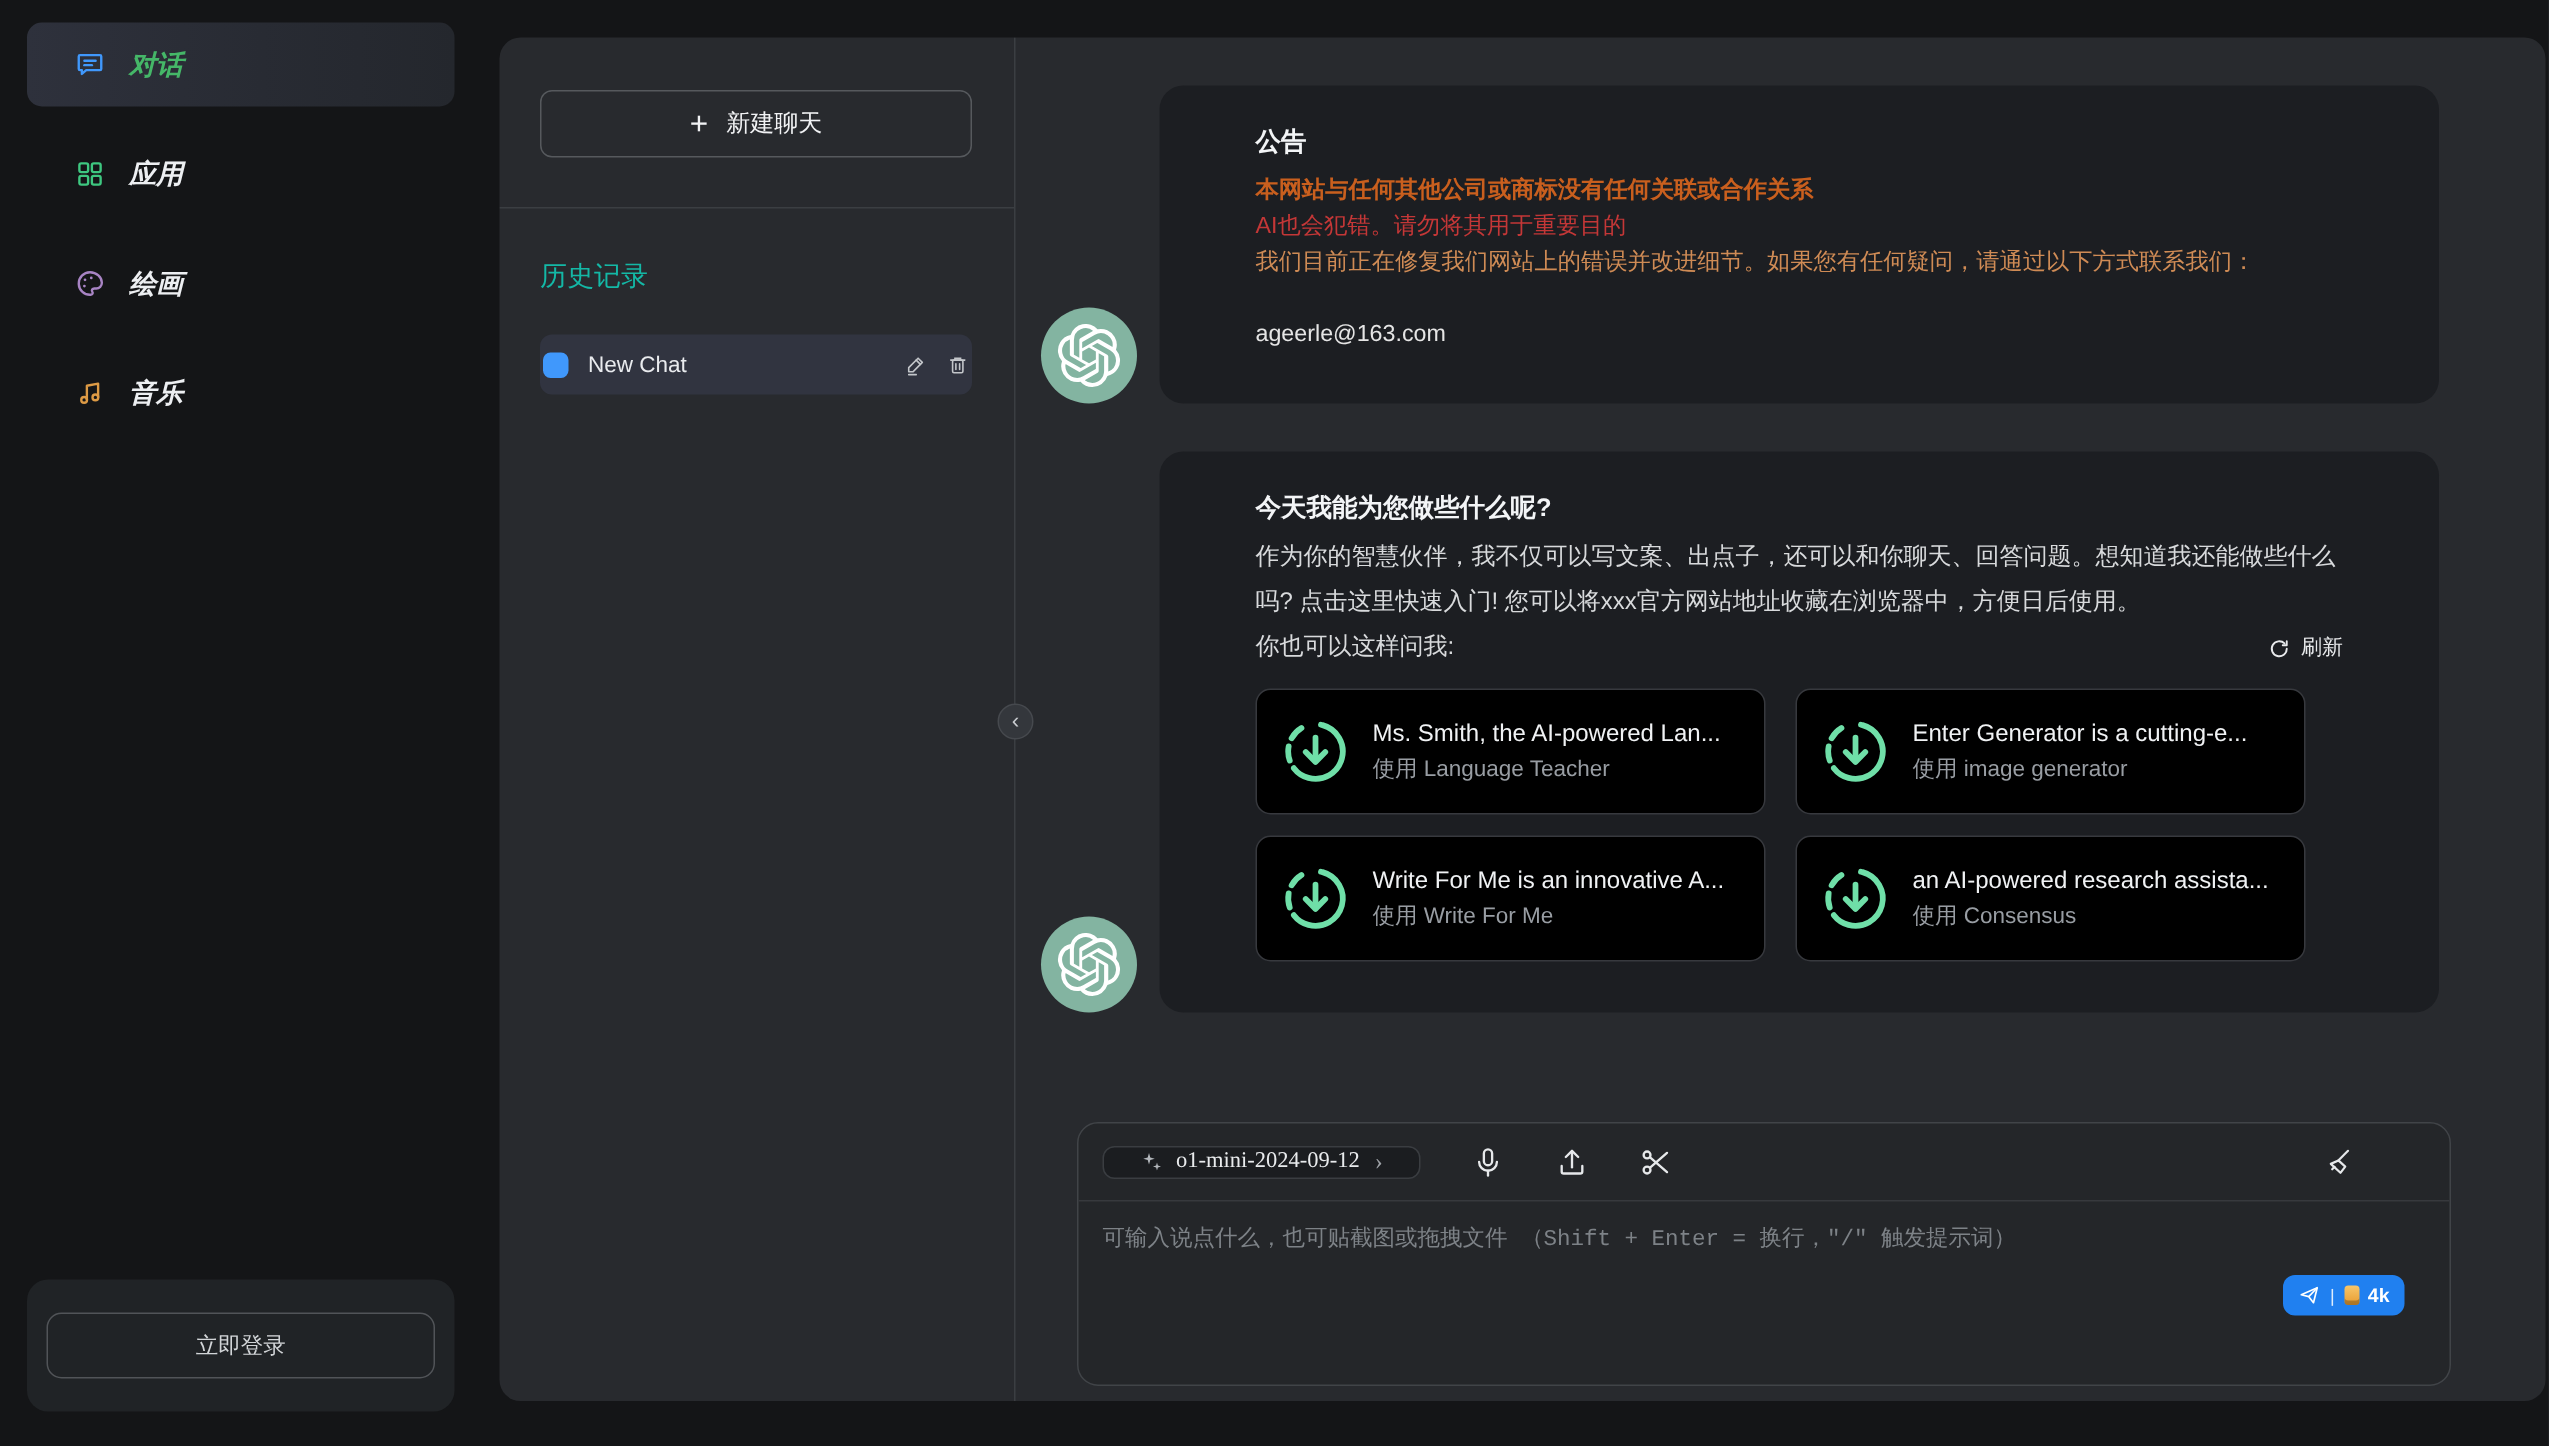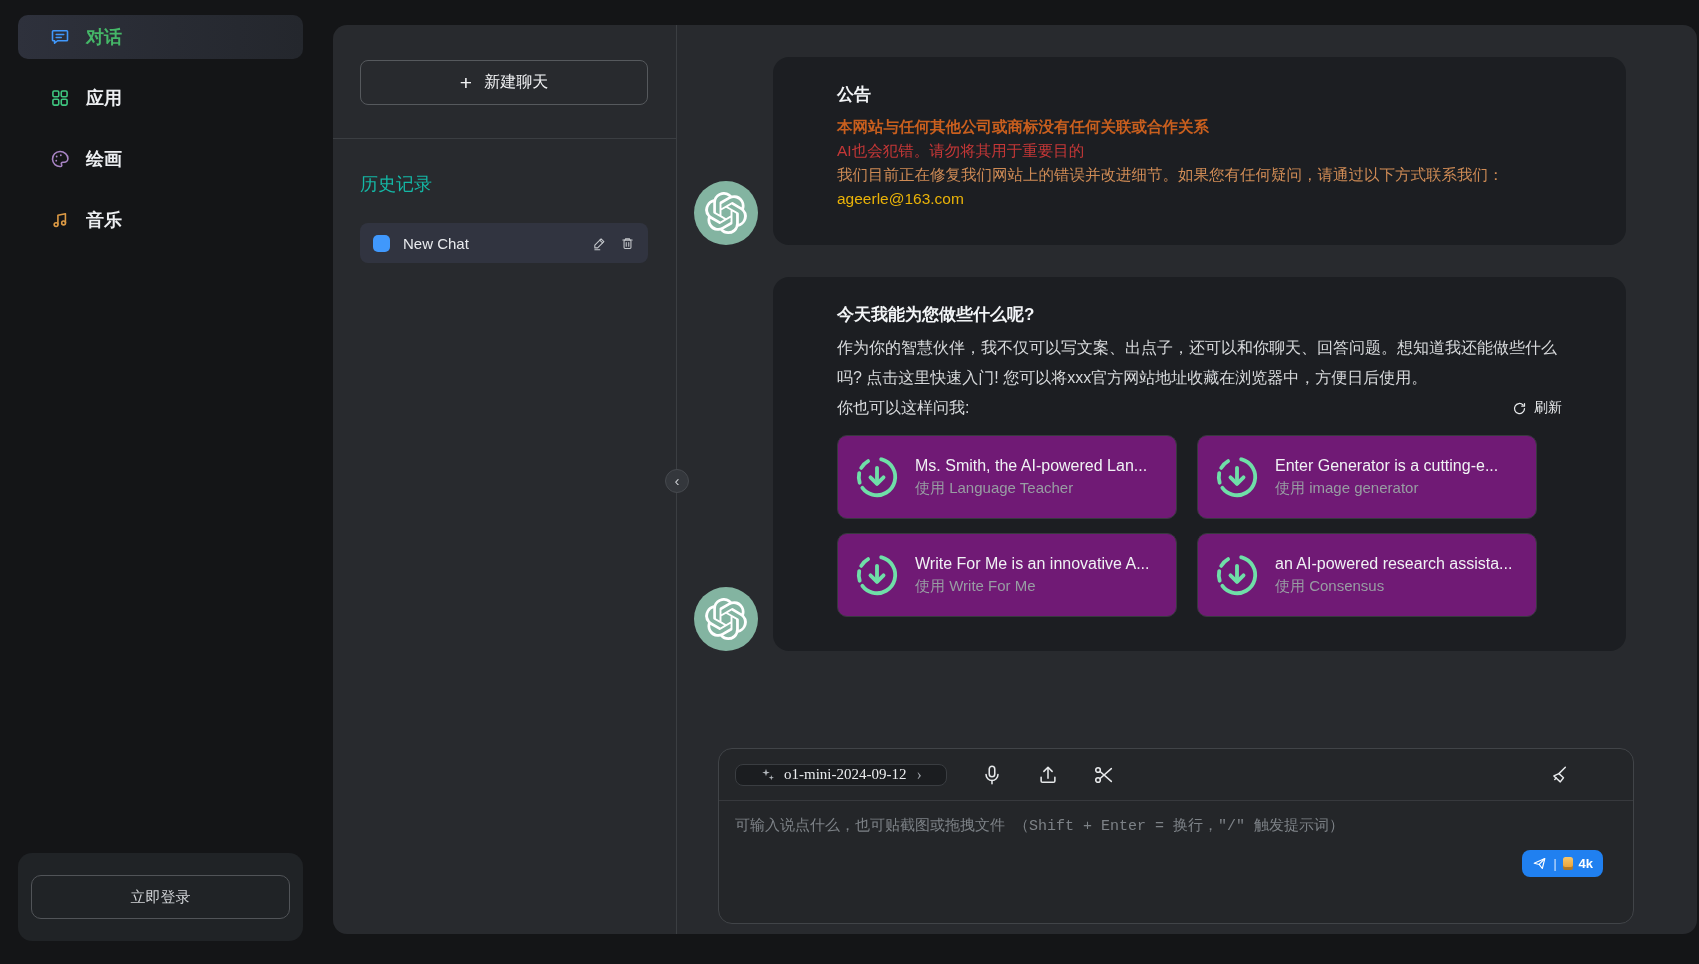--- a/index.html
+++ b/index.html
@@ -5,39 +5,39 @@
   * { margin:0; padding:0; box-sizing:border-box; }
   html,body { width:1699px; height:964px; overflow:hidden; }
   body {
     background:#141517;
     font-family:"Liberation Sans","DejaVu Sans",sans-serif;
     display:flex;
     color:#e8eaec;
   }
   
   .sidebar { width:333px; padding:15px 30px 23px 18px; display:flex; flex-direction:column; flex-shrink:0; }
-  .nav-item { display:flex; align-items:center; gap:16px; height:44px; padding:0 14px 0 32px; border-radius:10px; margin-bottom:17px; cursor:pointer; }
+  .nav-item { display:flex; align-items:center; gap:16px; height:56px; padding:0 14px 0 32px; border-radius:10px; margin-bottom:17px; cursor:pointer;font-style:italic; }
   .nav-item.active { background:linear-gradient(90deg,#2e313c 0%,#282b33 55%,#24272d 100%); }
   .nav-icon { width:20px; height:20px; display:flex; align-items:center; justify-content:center; }
   .nav-icon svg { width:20px; height:20px; }
   .nav-label { font-size:18px; font-weight:600; color:#edeff2; }
   .nav-item.active .nav-label { color:#45b768; }
   .login-card { margin-top:auto; background:#202326; border-radius:14px; padding:22px 13px; }
   .login-btn { width:100%; height:44px; border:1px solid #515458; border-radius:10px; background:transparent; color:#d2d5d8; font-size:15px; cursor:pointer; font-family:inherit; }
 
   
   .main-card { flex:1; margin:25px 2px 30px 0; background:#282a2e; border-radius:14px; display:flex; position:relative; overflow:hidden; }
 
   
   .history-panel { width:344px; border-right:1px solid #3b3e42; padding:35px 28px 0 27px; flex-shrink:0; }
   .new-chat-btn { width:100%; height:45px; display:flex; align-items:center; justify-content:center; gap:12px; background:transparent; border:1px solid #56595d; border-radius:8px; color:#f1f2f4; font-size:16px; cursor:pointer; font-family:inherit; }
   .plus-glyph { font-size:21px; font-weight:400; line-height:1; color:#f1f2f4; }
   .panel-divider { height:1px; background:#3b3e42; margin:33px -28px 0 -27px; }
   .history-heading { margin-top:33px; font-size:18px; color:#14b8a6; }
-  .history-item { margin-top:27px; height:40px; background:#313440; border-radius:8px; display:flex; align-items:center; gap:13px; padding:0 13px; cursor:pointer; }
+  .history-item { margin-top:27px; height:40px; background:#313440; border-radius:8px; display:flex; align-items:center; gap:13px; padding:0 2px; cursor:pointer; }
   .chat-square { width:17px; height:17px; border-radius:5px; background:#4098fc; flex-shrink:0; }
   .chat-title { font-size:15px; color:#e9ebee; flex:1; }
   .item-actions { display:flex; gap:13px; color:#c3c6ca; align-items:center; }
   .item-actions svg { width:15px; height:15px; }
   .icon-btn { background:none; border:none; color:#c3c6ca; cursor:pointer; display:flex; padding:0; }
 
   .collapse-btn { position:absolute; left:332px; top:444px; width:24px; height:24px; border-radius:50%; background:#34373c; border:1px solid #46494e; color:#c9ccd0; font-size:15px; display:flex; align-items:center; justify-content:center; cursor:pointer; z-index:5; padding-bottom:2px; }
 
   
   .chat-area { flex:1; display:flex; flex-direction:column; padding:0 63px 10px 17px; min-width:0; }
@@ -45,27 +45,27 @@
   .msg-row { display:flex; margin-top:32px; padding-right:8px; gap:15px; align-items:flex-end; }
   .avatar { width:64px; height:64px; border-radius:50%; background:#83b4a1; flex-shrink:0; display:flex; align-items:center; justify-content:center; }
   .avatar svg { width:42px; height:42px; fill:#ffffff; }
   .bubble { flex:1; background:#1c1e22; border-radius:16px; padding:26px 64px 34px; min-width:0; }
   .msg-heading { font-size:17px; font-weight:700; color:#f3f5f7; }
   .ann-line { font-size:15.5px; line-height:24px; }
   .ann-first { margin-top:9px; }
   .ann1 { color:#c95f1e; font-weight:700; }
   .ann2 { color:#c43737; }
   .ann3 { color:#cf8b55; }
-  .ann4 { color:#eab308; cursor:pointer; }
+  .ann4 { color:#e5e5e5; cursor:pointer;margin-top:24px; }
   .msg-body { font-size:16px; line-height:30px; color:#d8dadc; margin-top:7px; }
   .ask-row { display:flex; align-items:center; justify-content:space-between; font-size:16px; line-height:30px; color:#d8dadc; }
   .refresh-btn { display:flex; align-items:center; gap:7px; background:none; border:none; color:#e8eaec; font-size:14px; cursor:pointer; font-family:inherit; }
   .refresh-btn svg { width:15px; height:15px; }
   .cards-grid { display:grid; grid-template-columns:340px 340px; gap:14px 20px; margin-top:12px; }
-  .sugg-card { height:84px; background:#701a75; border:1px solid #37393e; border-radius:10px; display:flex; align-items:center; gap:15px; padding:0 18px 0 16px; cursor:pointer; min-width:0; }
+  .sugg-card { height:84px; background:#000000; border:1px solid #37393e; border-radius:10px; display:flex; align-items:center; gap:15px; padding:0 18px 0 16px; cursor:pointer; min-width:0; }
   .sugg-icon { flex-shrink:0; display:flex; }
   .sugg-icon svg { width:46px; height:46px; }
   .sugg-text { min-width:0; }
   .sugg-title { font-size:16px; color:#f0f2f4; font-weight:500; white-space:nowrap; overflow:hidden; }
   .sugg-sub { font-size:15px; color:#989da3; margin-top:4px; white-space:nowrap; overflow:hidden; }
 
   
   .composer { margin-top:auto; margin-left:24px; height:176px; border:1px solid #414448; border-radius:14px; background:#242629; display:flex; flex-direction:column; }
   .composer-toolbar { height:52px; display:flex; align-items:center; padding:0 16px; border-bottom:1px solid #37393d; flex-shrink:0; }
   .model-pill { display:flex; align-items:center; gap:8px; background:#1b1d20; border:1px solid #3a3d41; border-radius:8px; height:22px; padding:0 24px; color:#e9ebed; font-size:15px; cursor:pointer; font-family:Liberation Serif, serif; }

